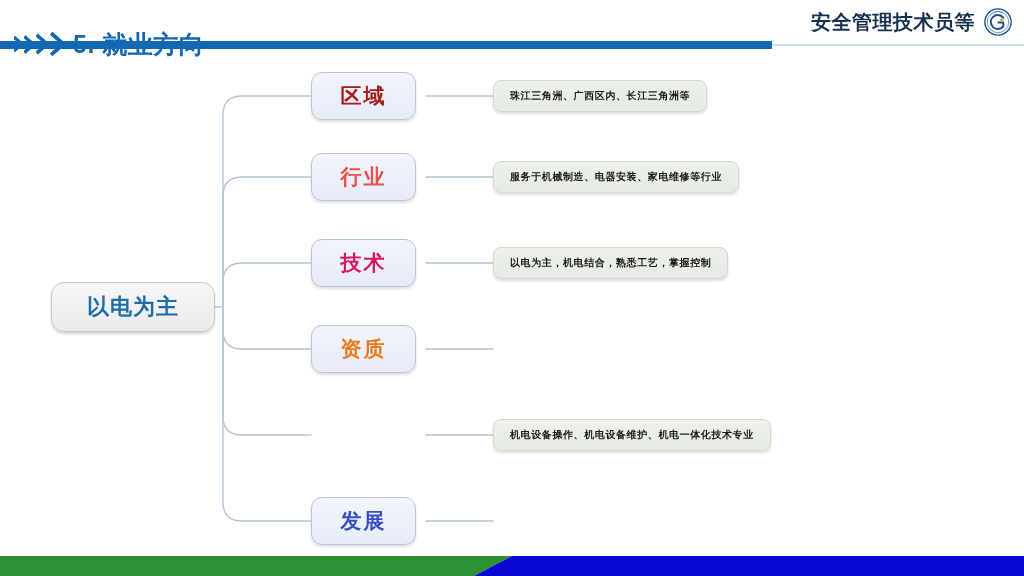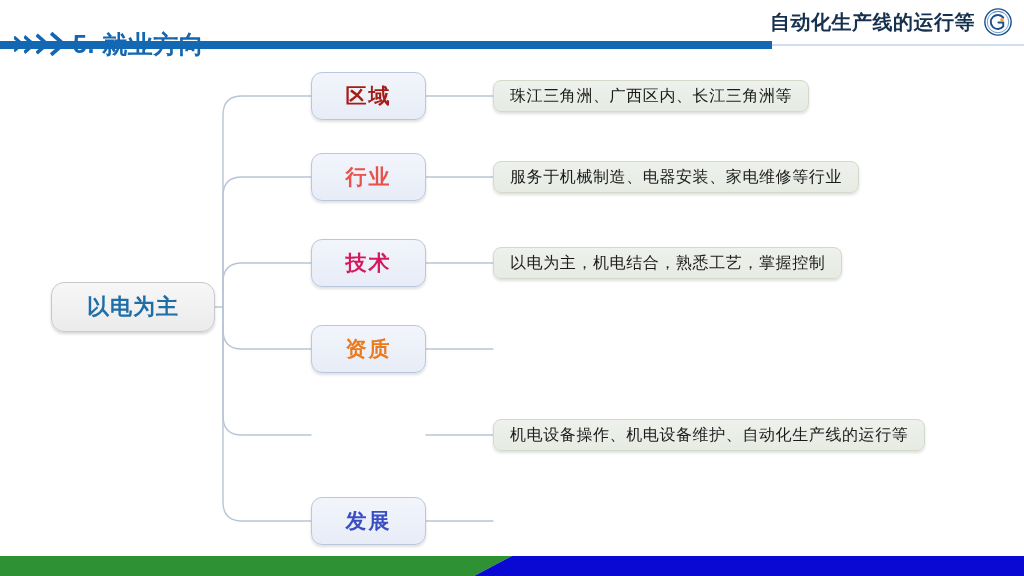--- a/index.html
+++ b/index.html
@@ -124,21 +124,21 @@
   }
   #root-node .node-label {
     font-size: 22px;
     font-weight: bold;
     color: #1f6ea8;
     letter-spacing: 1px;
   }
 
   .cat-node {
     left: 311px;
-    width: 115px;
+    width: 105px;
     height: 48px;
     background: linear-gradient(#f2f5fb, #e7ecf7);
     border: 1px solid #b9c7de;
     box-shadow: 0 2px 3px rgba(0,0,0,0.13);
   }
   .cat-node .node-label {
     font-size: 21px;
     font-weight: bold;
     letter-spacing: 2px;
   }
@@ -147,22 +147,22 @@
     left: 493px;
     height: 32px;
     padding: 0 16px;
     background: linear-gradient(#eef1ec, #e6ebe3);
     border: 1px solid #d2dac9;
     border-radius: 8px;
     box-shadow: 0 2px 3px rgba(0,0,0,0.13);
     justify-content: flex-start;
   }
   .detail-node .node-label {
-    font-size: 16px;
-    font-weight: normal;
+    font-size: 10px;
+    font-weight: bold;
     color: #1b1b1b;
     letter-spacing: 0.6px;
   }
 
   
   #footer {
     position: absolute;
     left: 0;
     top: 556px;
     width: 1024px;
@@ -189,21 +189,21 @@
         <path d="M2.5 3.5 L13.5 13 L2.5 22.5" stroke="#1466b0" stroke-width="3.8" fill="none" stroke-linecap="square"></path>
       </svg>
     </span>
     <span id="slide-title">5. 就业方向</span>
   </div>
 
   <div id="header-rule-thick"></div>
   <div id="header-rule-thin"></div>
 
   <div id="header-right">
-    <span id="dept-name">自动化生产线的运行等</span>
+    <span id="dept-name">安全管理技术员等</span>
     <svg id="school-logo" viewBox="0 0 64 64">
       <circle cx="32" cy="32" r="30" fill="none" stroke="#1b4f8f" stroke-width="3.2"></circle>
       <circle cx="32" cy="32" r="24.5" fill="none" stroke="#2f6fb5" stroke-width="1.6"></circle>
       <path d="M44 22 A16 16 0 1 0 44 42 L44 33 L33 33" fill="none" stroke="#1b4f8f" stroke-width="4.4" stroke-linecap="round"></path>
       <circle cx="41" cy="27" r="4" fill="#f0a32a"></circle>
       <path d="M20 11 A26 26 0 0 1 44 11" fill="none" stroke="#2f6fb5" stroke-width="1.2"></path>
     </svg>
   </div>
 </div>
 
@@ -253,21 +253,21 @@
   </div>
   <div class="node detail-node" style="top:195px">
     <span class="node-label">以电为主，机电结合，熟悉工艺，掌握控制</span>
   </div>
 
   <div class="node cat-node" style="top:273px">
     <span class="node-label" style="color:#ea7a1e">资质</span>
   </div>
 
   <div class="node detail-node" style="top:367px">
-    <span class="node-label">机电设备操作、机电设备维护、自动化生产线的运行等</span>
+    <span class="node-label">机电设备操作、机电设备维护、机电一体化技术专业</span>
   </div>
 
   <div class="node cat-node" style="top:445px">
     <span class="node-label" style="color:#3a4ec4">发展</span>
   </div>
 
 </div>
 
 <svg id="footer" viewBox="0 0 1024 20" preserveAspectRatio="none">
   <polygon points="0,0 512,0 474,20 0,20" fill="#2e9134"></polygon>

